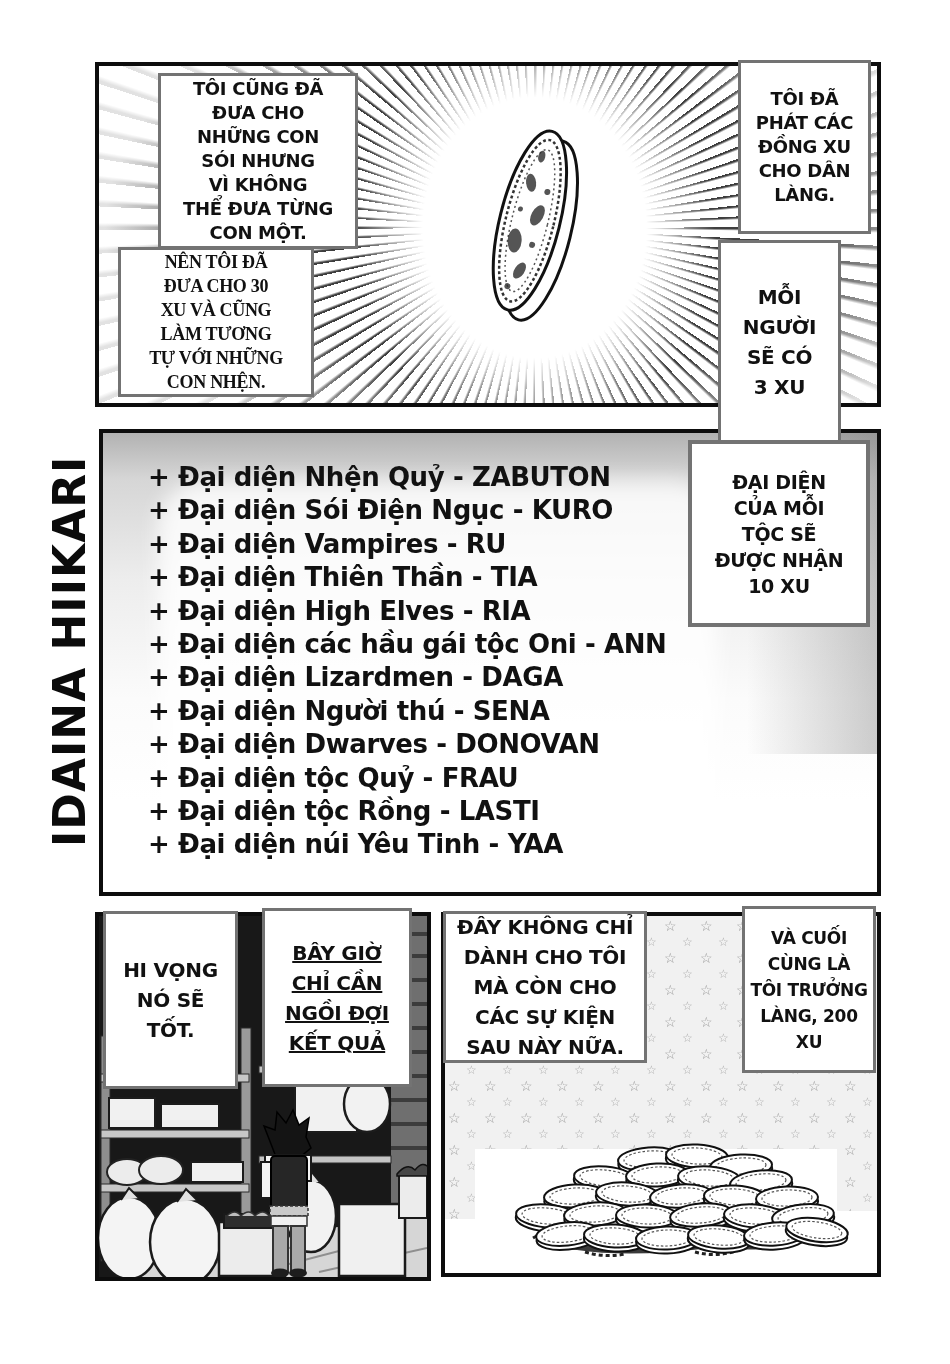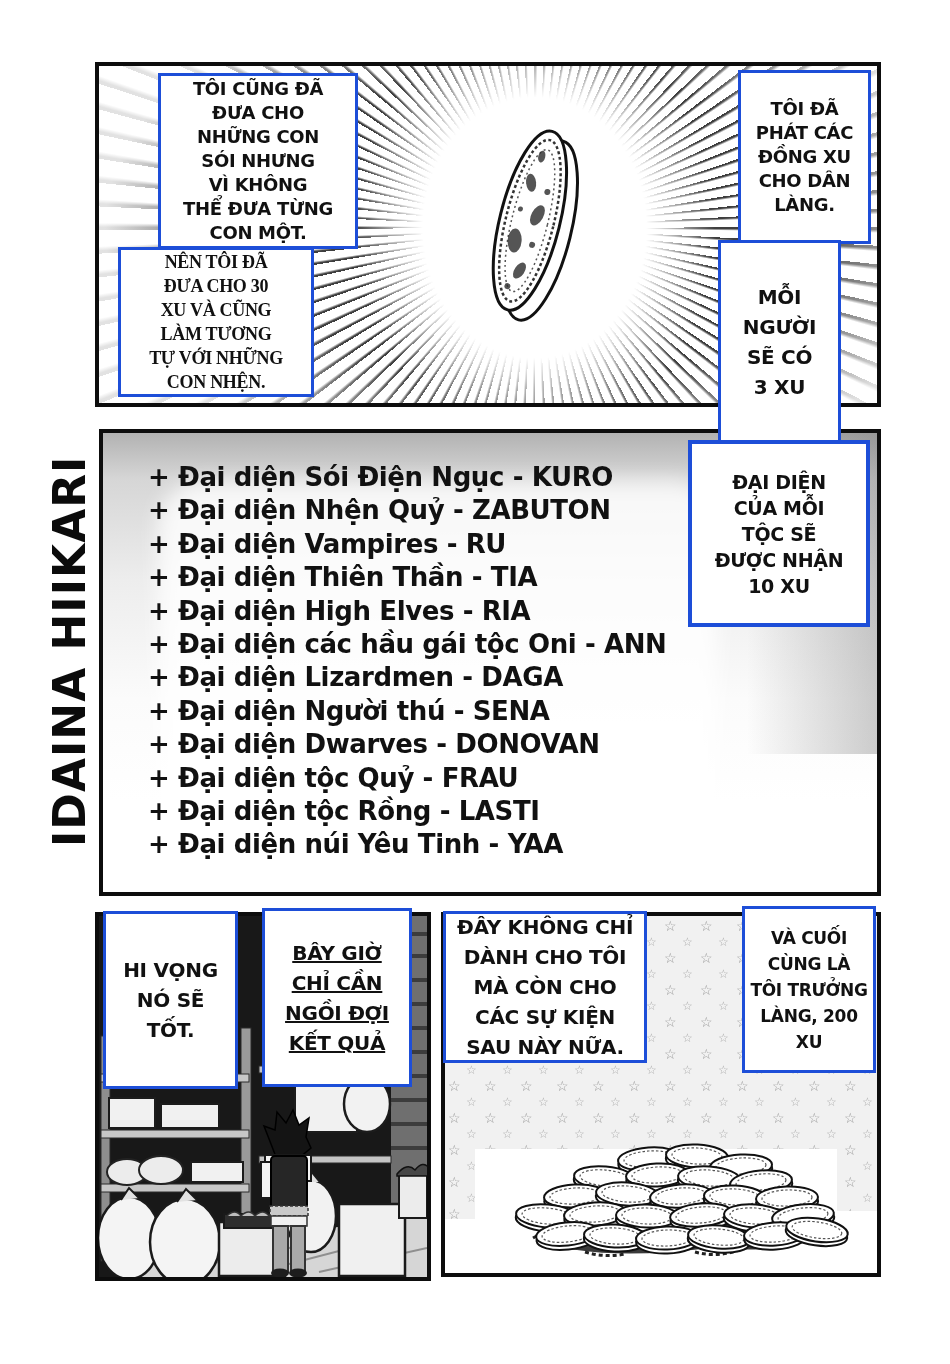--- a/index.html
+++ b/index.html
@@ -30,21 +30,21 @@
      transform:rotate(-90deg);transform-origin:center;
      font-weight:bold;font-size:44px;letter-spacing:1px;text-align:center;line-height:56px;
      color:#0b0b0b;white-space:nowrap;}
 
   
   .panel-storage{left:95px;top:912px;width:336px;height:369px;background:#181818;overflow:hidden;}
   .panel-coins{left:441px;top:912px;width:440px;height:365px;background:#ffffff;overflow:hidden;}
   .scene{position:absolute;left:0;top:0;}
 
   
-  .bubble{position:absolute;background:#ffffff;border:3px solid #1d4ed8;box-sizing:border-box;
+  .bubble{position:absolute;background:#ffffff;border:3px solid #737373;box-sizing:border-box;
      display:flex;align-items:center;justify-content:center;text-align:center;
      font-weight:bold;white-space:pre-line;z-index:6;letter-spacing:-0.3px;}
   .fs18{font-size:18px;line-height:24px;}
   .fs19{font-size:19px;line-height:26px;}
   .fs20{font-size:20px;line-height:30px;}
   .fs17{font-size:17px;line-height:26px;}
 </style>
 </head>
 <body>
 
@@ -81,36 +81,36 @@
 SÓI NHƯNG
 VÌ KHÔNG
 THỂ ĐƯA TỪNG
 CON MỘT.</div>
   <div class="bubble fs18" style="left:118px;top:247px;width:196px;height:150px;font-family:Liberation Serif, serif;">NÊN TÔI ĐÃ
 ĐƯA CHO 30
 XU VÀ CŨNG
 LÀM TƯƠNG
 TỰ VỚI NHỮNG
 CON NHỆN.</div>
-  <div class="bubble fs18" style="left:738px;top:70px;width:133px;height:174px;">TÔI ĐÃ
+  <div class="bubble fs18" style="left:738px;top:60px;width:133px;height:174px;">TÔI ĐÃ
 PHÁT CÁC
 ĐỒNG XU
 CHO DÂN
 LÀNG.</div>
   <div class="bubble fs20" style="left:718px;top:240px;width:123px;height:204px;text-align:center;">MỖI
 NGƯỜI
 SẼ CÓ
 3 XU</div>
 
   <div class="panel panel-list">
     <div class="list-glow"></div>
     <div class="list-shade-right"></div>
     <ul class="rep-list">
+      <li>+ Đại diện Nhện Quỷ - ZABUTON</li>
       <li>+ Đại diện Sói Điện Ngục - KURO</li>
-      <li>+ Đại diện Nhện Quỷ - ZABUTON</li>
       <li>+ Đại diện Vampires - RU</li>
       <li>+ Đại diện Thiên Thần - TIA</li>
       <li>+ Đại diện High Elves - RIA</li>
       <li>+ Đại diện các hầu gái tộc Oni - ANN</li>
       <li>+ Đại diện Lizardmen - DAGA</li>
       <li>+ Đại diện Người thú - SENA</li>
       <li>+ Đại diện Dwarves - DONOVAN</li>
       <li>+ Đại diện tộc Quỷ - FRAU</li>
       <li>+ Đại diện tộc Rồng - LASTI</li>
       <li>+ Đại diện núi Yêu Tinh - YAA</li>

